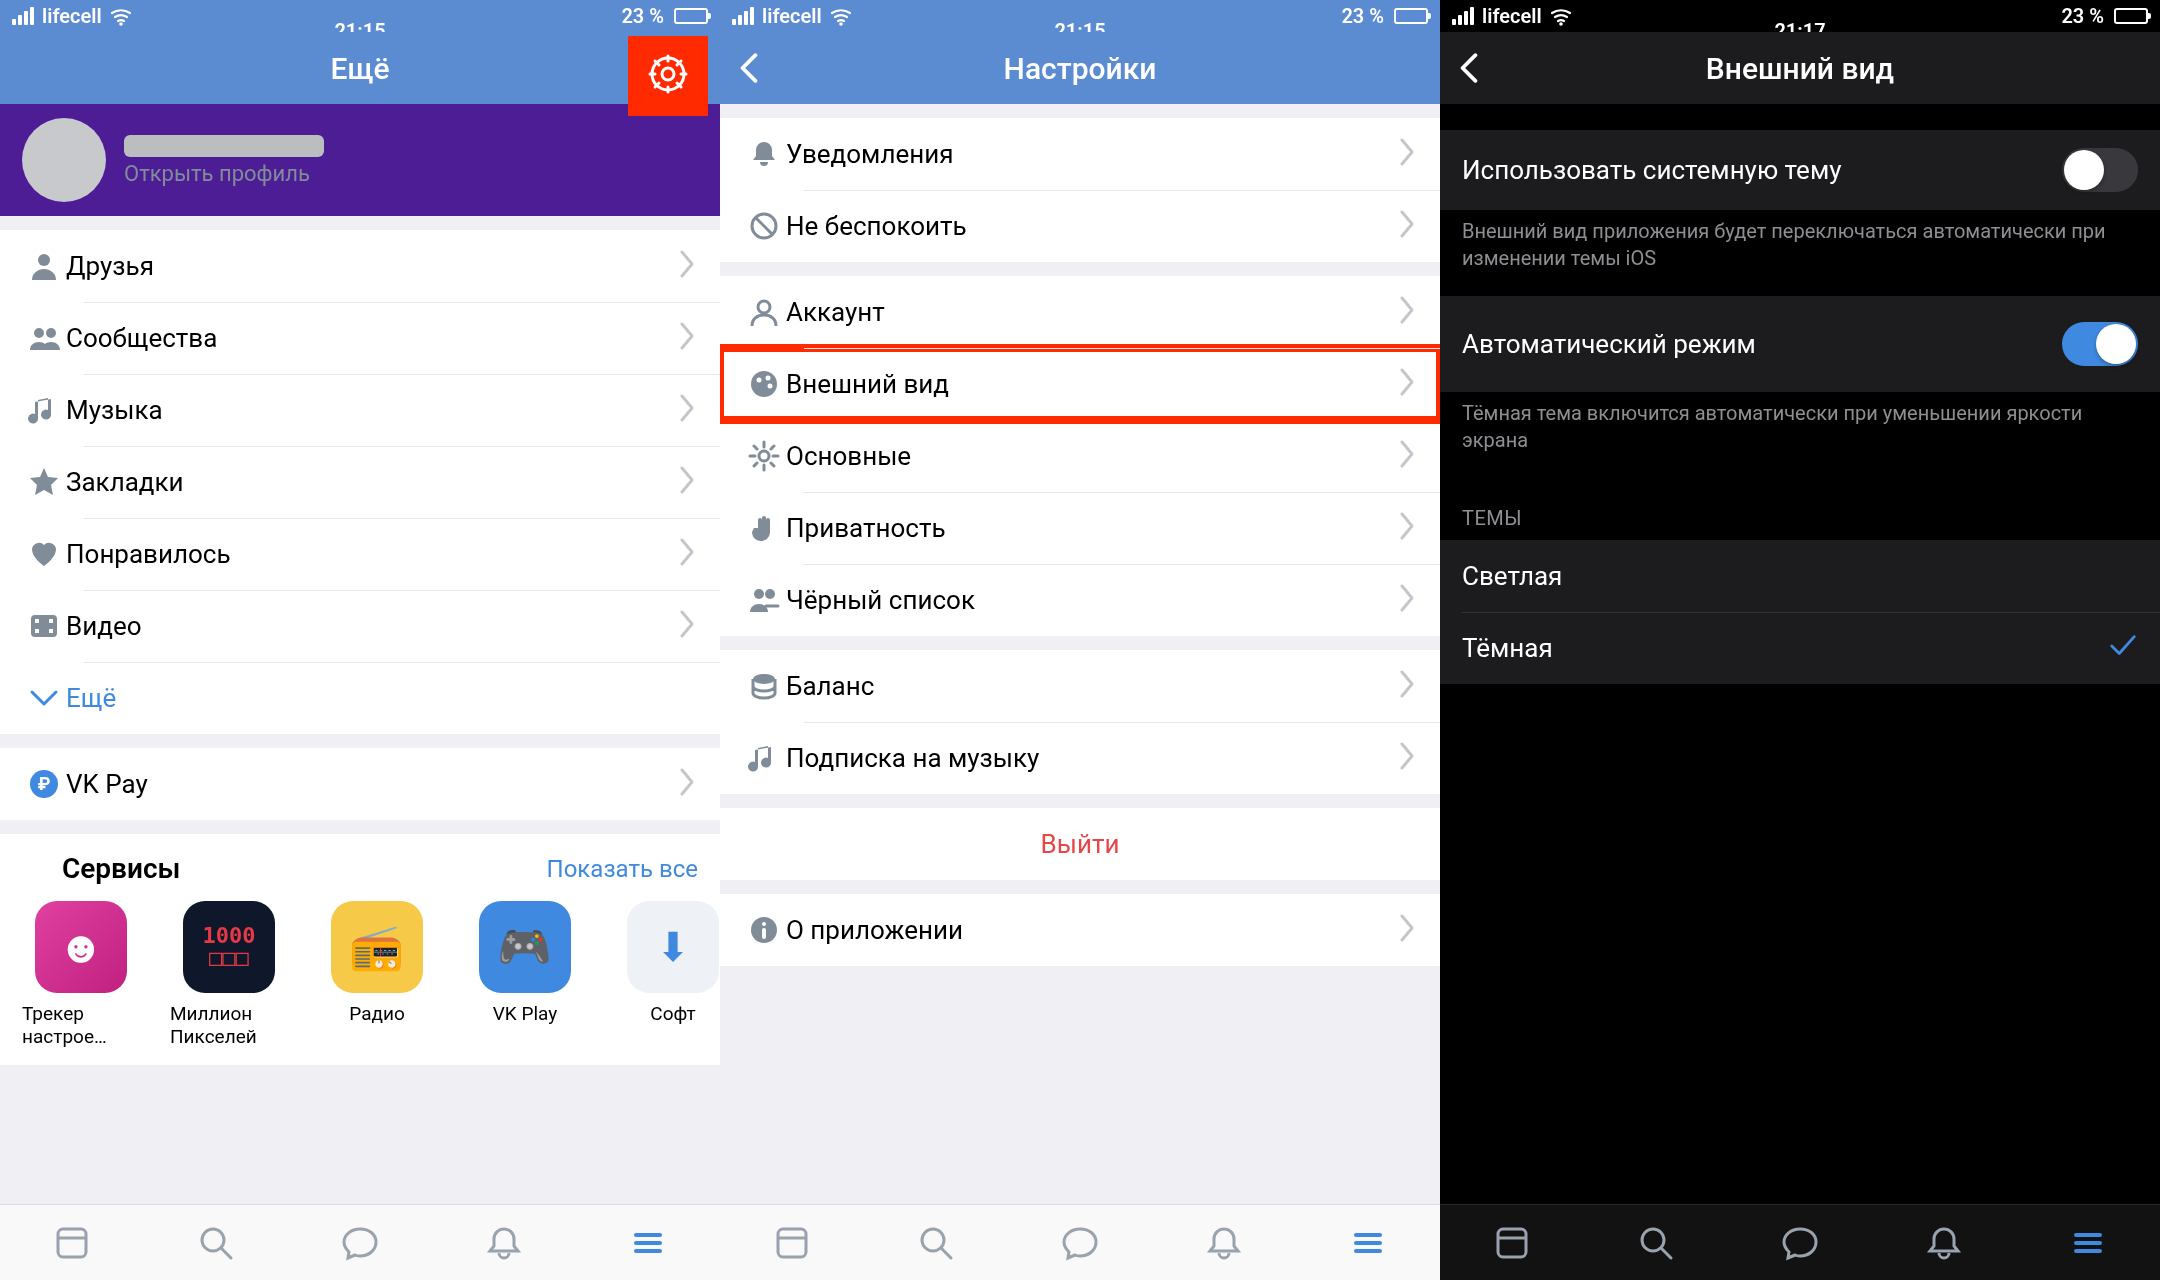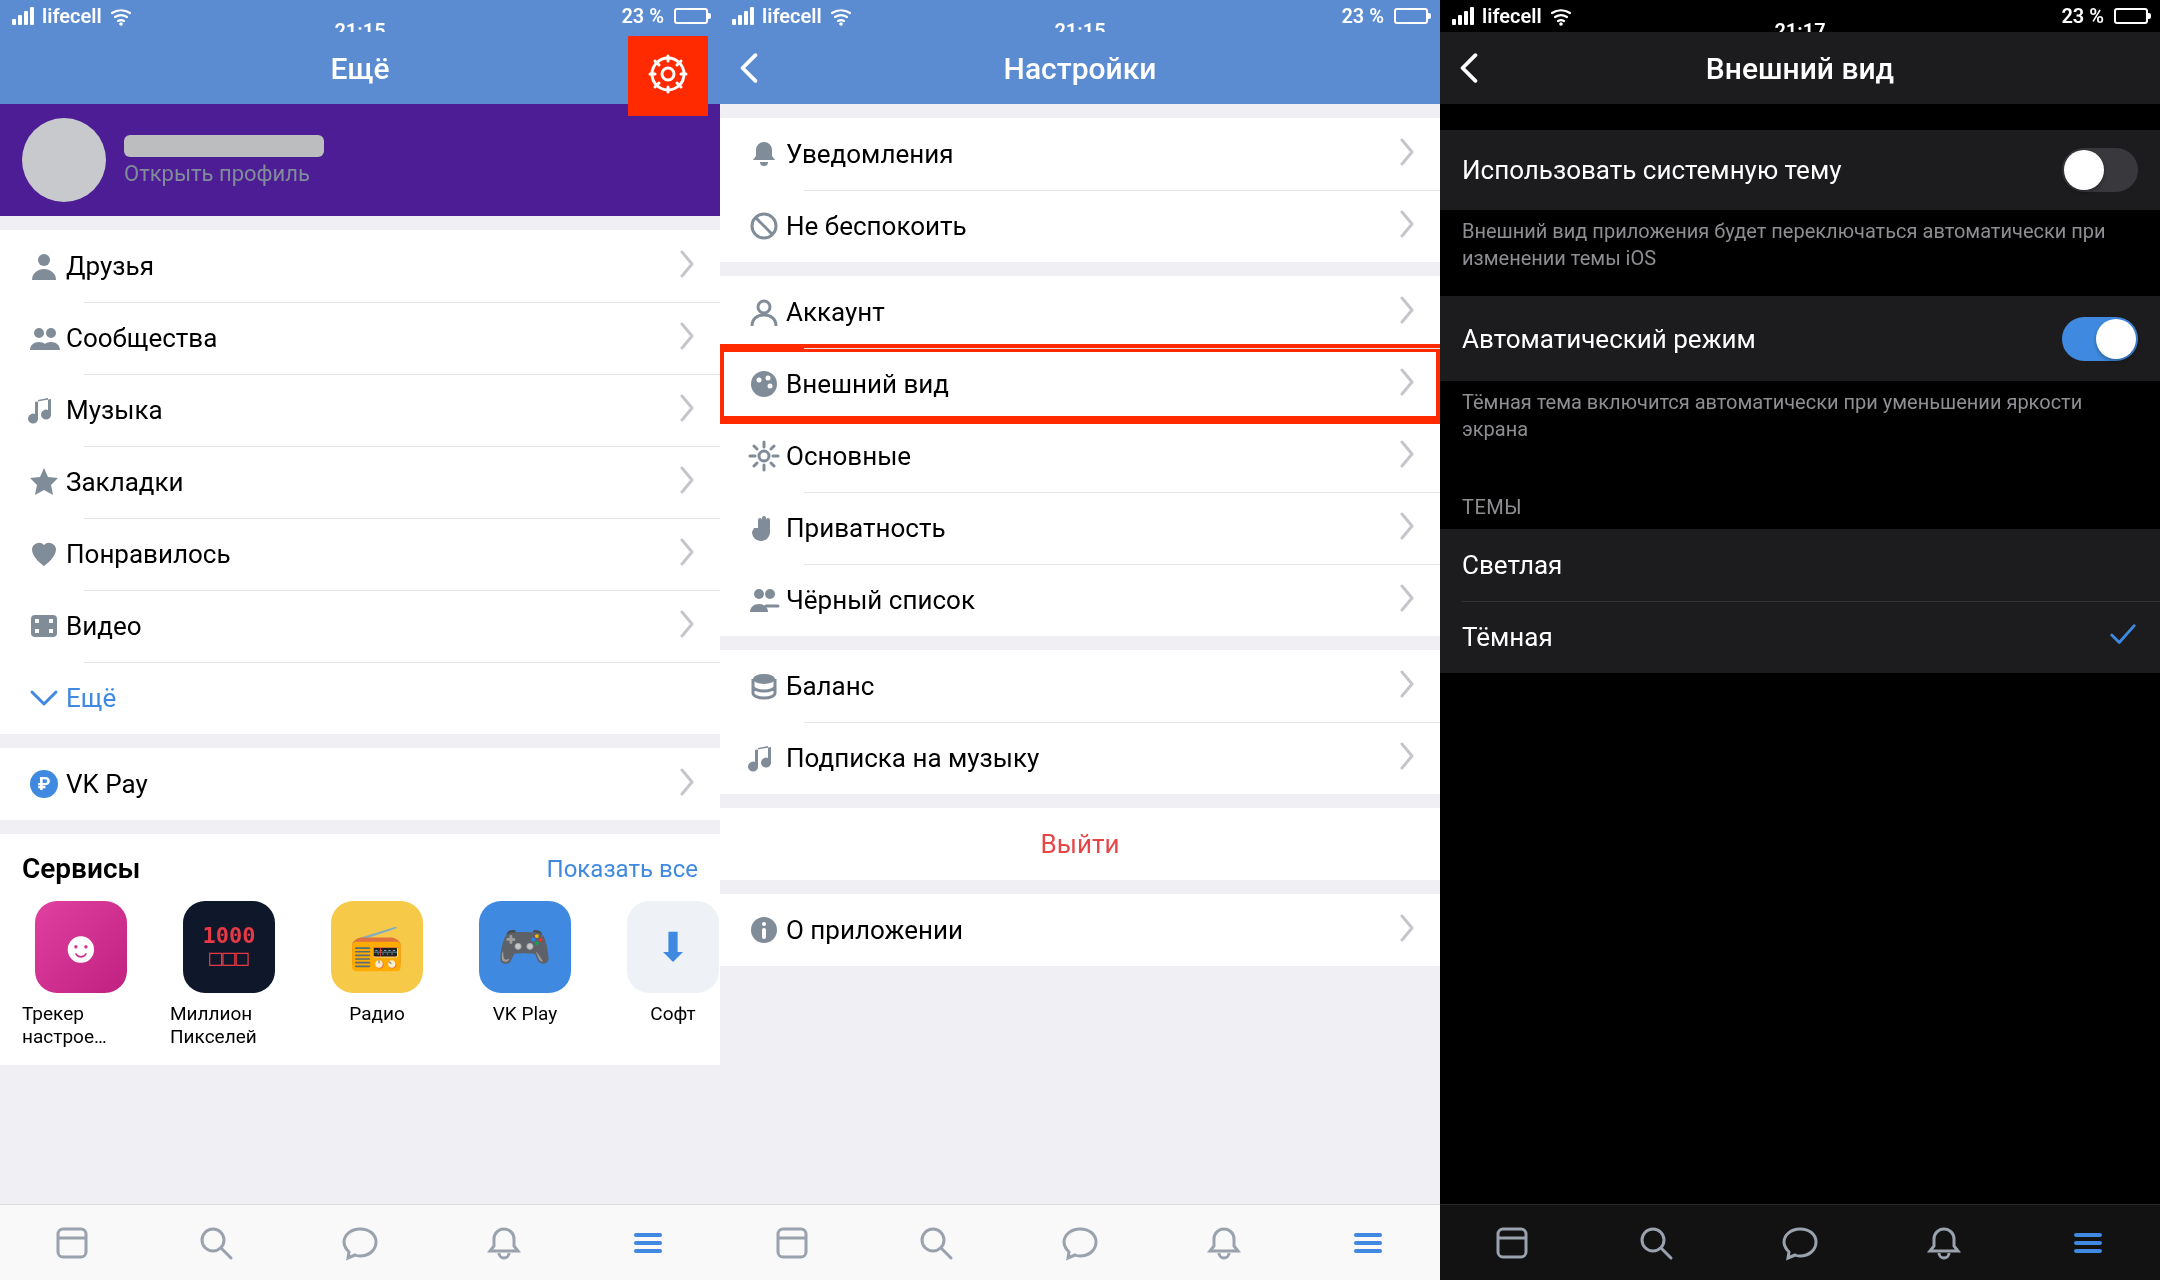--- a/index.html
+++ b/index.html
@@ -54,21 +54,21 @@
   .row-icon svg { width:32px; height:32px; }
   .row-label { flex:1; font-size:26px; }
   .row-chev { color:#c4c6cc; }
   .row-chev svg { width:18px; height:28px; }
   .row-blue .row-label, .row-blue .row-icon { color:#3f8ae0; }
   .row-center { justify-content:center; }
   .row-center .row-label { flex:0 0 auto; text-align:center; color:#e64646; }
   .row-highlight { outline:8px solid #ff2a00; outline-offset:-4px; z-index:4; }
 
   
-  .services-hdr { display:flex; justify-content:space-between; align-items:center; padding:18px 22px 10px; background:#fff; }
+  .services-hdr { display:flex; justify-content:space-between; align-items:center; padding:18px 22px 10px; background:#fff;margin-left:40px; }
   .services-title { font-size:28px; font-weight:600; }
   .services-link { font-size:24px; color:#3f8ae0; }
   .services-scroll { background:#fff; display:flex; gap:30px; padding: 6px 22px 16px; overflow:hidden; }
   .svc { width:118px; display:flex; flex-direction:column; align-items:center; gap:10px; flex-shrink:0; }
   .svc-icon { width:92px; height:92px; border-radius:22px; display:flex; align-items:center; justify-content:center; }
   .svc-label { font-size:19px; line-height:1.2; max-height:48px; overflow:hidden; }
 
   
   .tabbar { height:76px; background:#f9f9f9; border-top:1px solid #dcdde0; display:flex; margin-top:auto; }
   .tabbar-dark { background:#121212; border-top:1px solid #2a2a2a; }
@@ -627,21 +627,21 @@
       <div class="row row-dark" style="height:80px">
         <span class="row-label">Использовать системную тему</span>
         <span class="toggle toggle-off">
             <span class="toggle-knob"></span>
           </span>
       </div>
     </div>
     <div class="setting-desc">Внешний вид приложения будет переключаться автоматически при изменении темы iOS</div>
 
     <div class="group group-first">
-      <div class="row row-dark" style="height:85px">
+      <div class="row row-dark" style="height:96px">
         <span class="row-label">Автоматический режим</span>
         <span class="toggle toggle-on">
             <span class="toggle-knob"></span>
           </span>
       </div>
     </div>
     <div class="setting-desc">Тёмная тема включится автоматически при уменьшении яркости экрана</div>
 
     <div class="section-hdr">ТЕМЫ</div>
     <div class="group group-first">

